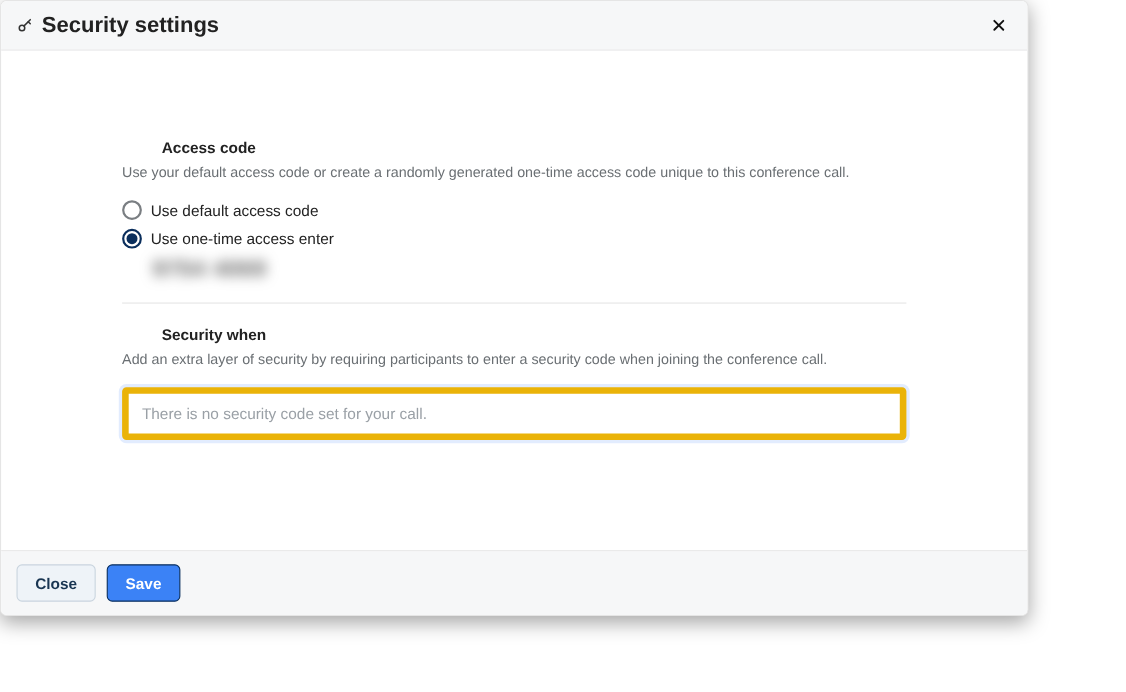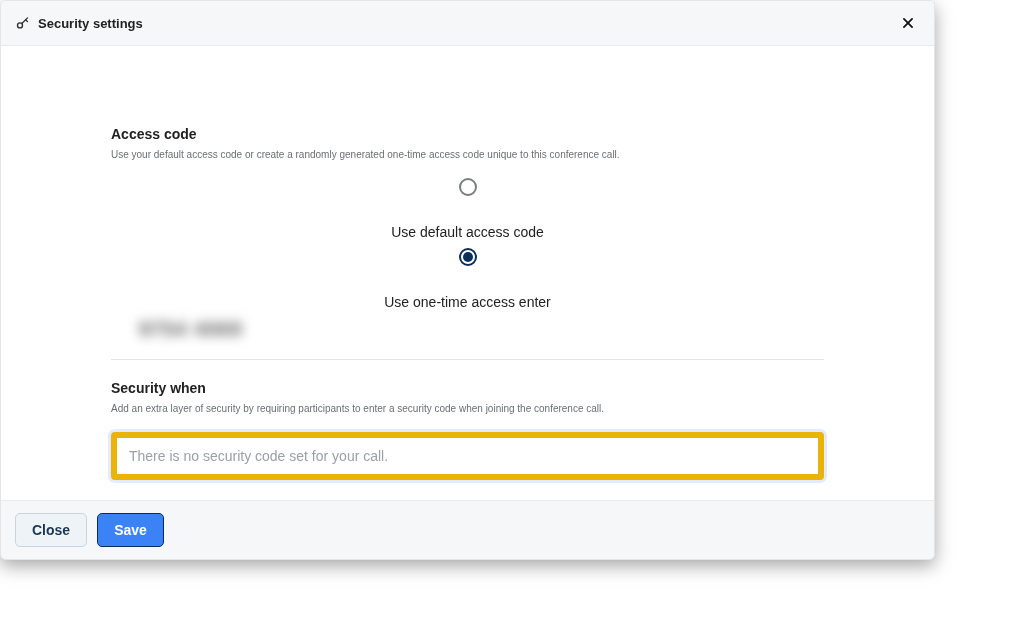--- a/index.html
+++ b/index.html
@@ -28,21 +28,21 @@
     .modal-header {
       background: #f6f7f8;
       border-bottom: 1px solid #eaeaea;
       padding: 10px 14px;
       display: flex;
       align-items: center;
       justify-content: space-between;
     }
     .hdr-left { display: flex; align-items: center; gap: 8px; }
     .hdr-title {
-      font-size: 13px;
+      font-size: 20px;
       font-weight: 600;
       color: #222;
     }
     .key-icon svg { width: 15px; height: 15px; display: block; }
     .close-btn {
       background: none; border: none; cursor: pointer;
       width: 24px; height: 24px; display:flex; align-items:center; justify-content:center;
       color: #111;
     }
     .close-btn svg { width: 14px; height: 14px; }
@@ -50,34 +50,34 @@
     .modal-body {
       flex: 1;
       overflow-y: auto;
       padding: 80px 110px 20px 110px;
     }
     .section-title {
       font-size: 14px;
       font-weight: 700;
       color: #222;
       margin-bottom: 6px;
+      margin-left: 36px;
     }
     .section-desc {
-      font-size: 10px;
+      font-size: 13px;
       color: #6a6f73;
       line-height: 1.4;
       margin-bottom: 16px;
     }
     .radio-row {
       display: flex;
       align-items: center;
-      gap: 28px;
+      gap: 8px;
       margin-bottom: 8px;
       cursor: pointer;
-      flex-direction: column;
     }
     .radio-outer {
       width: 18px; height: 18px;
       border: 2px solid #7a7e82;
       border-radius: 50%;
       display: flex; align-items: center; justify-content: center;
       flex-shrink: 0;
     }
     .radio-outer.selected {
       border-color: #0a2e5c;

